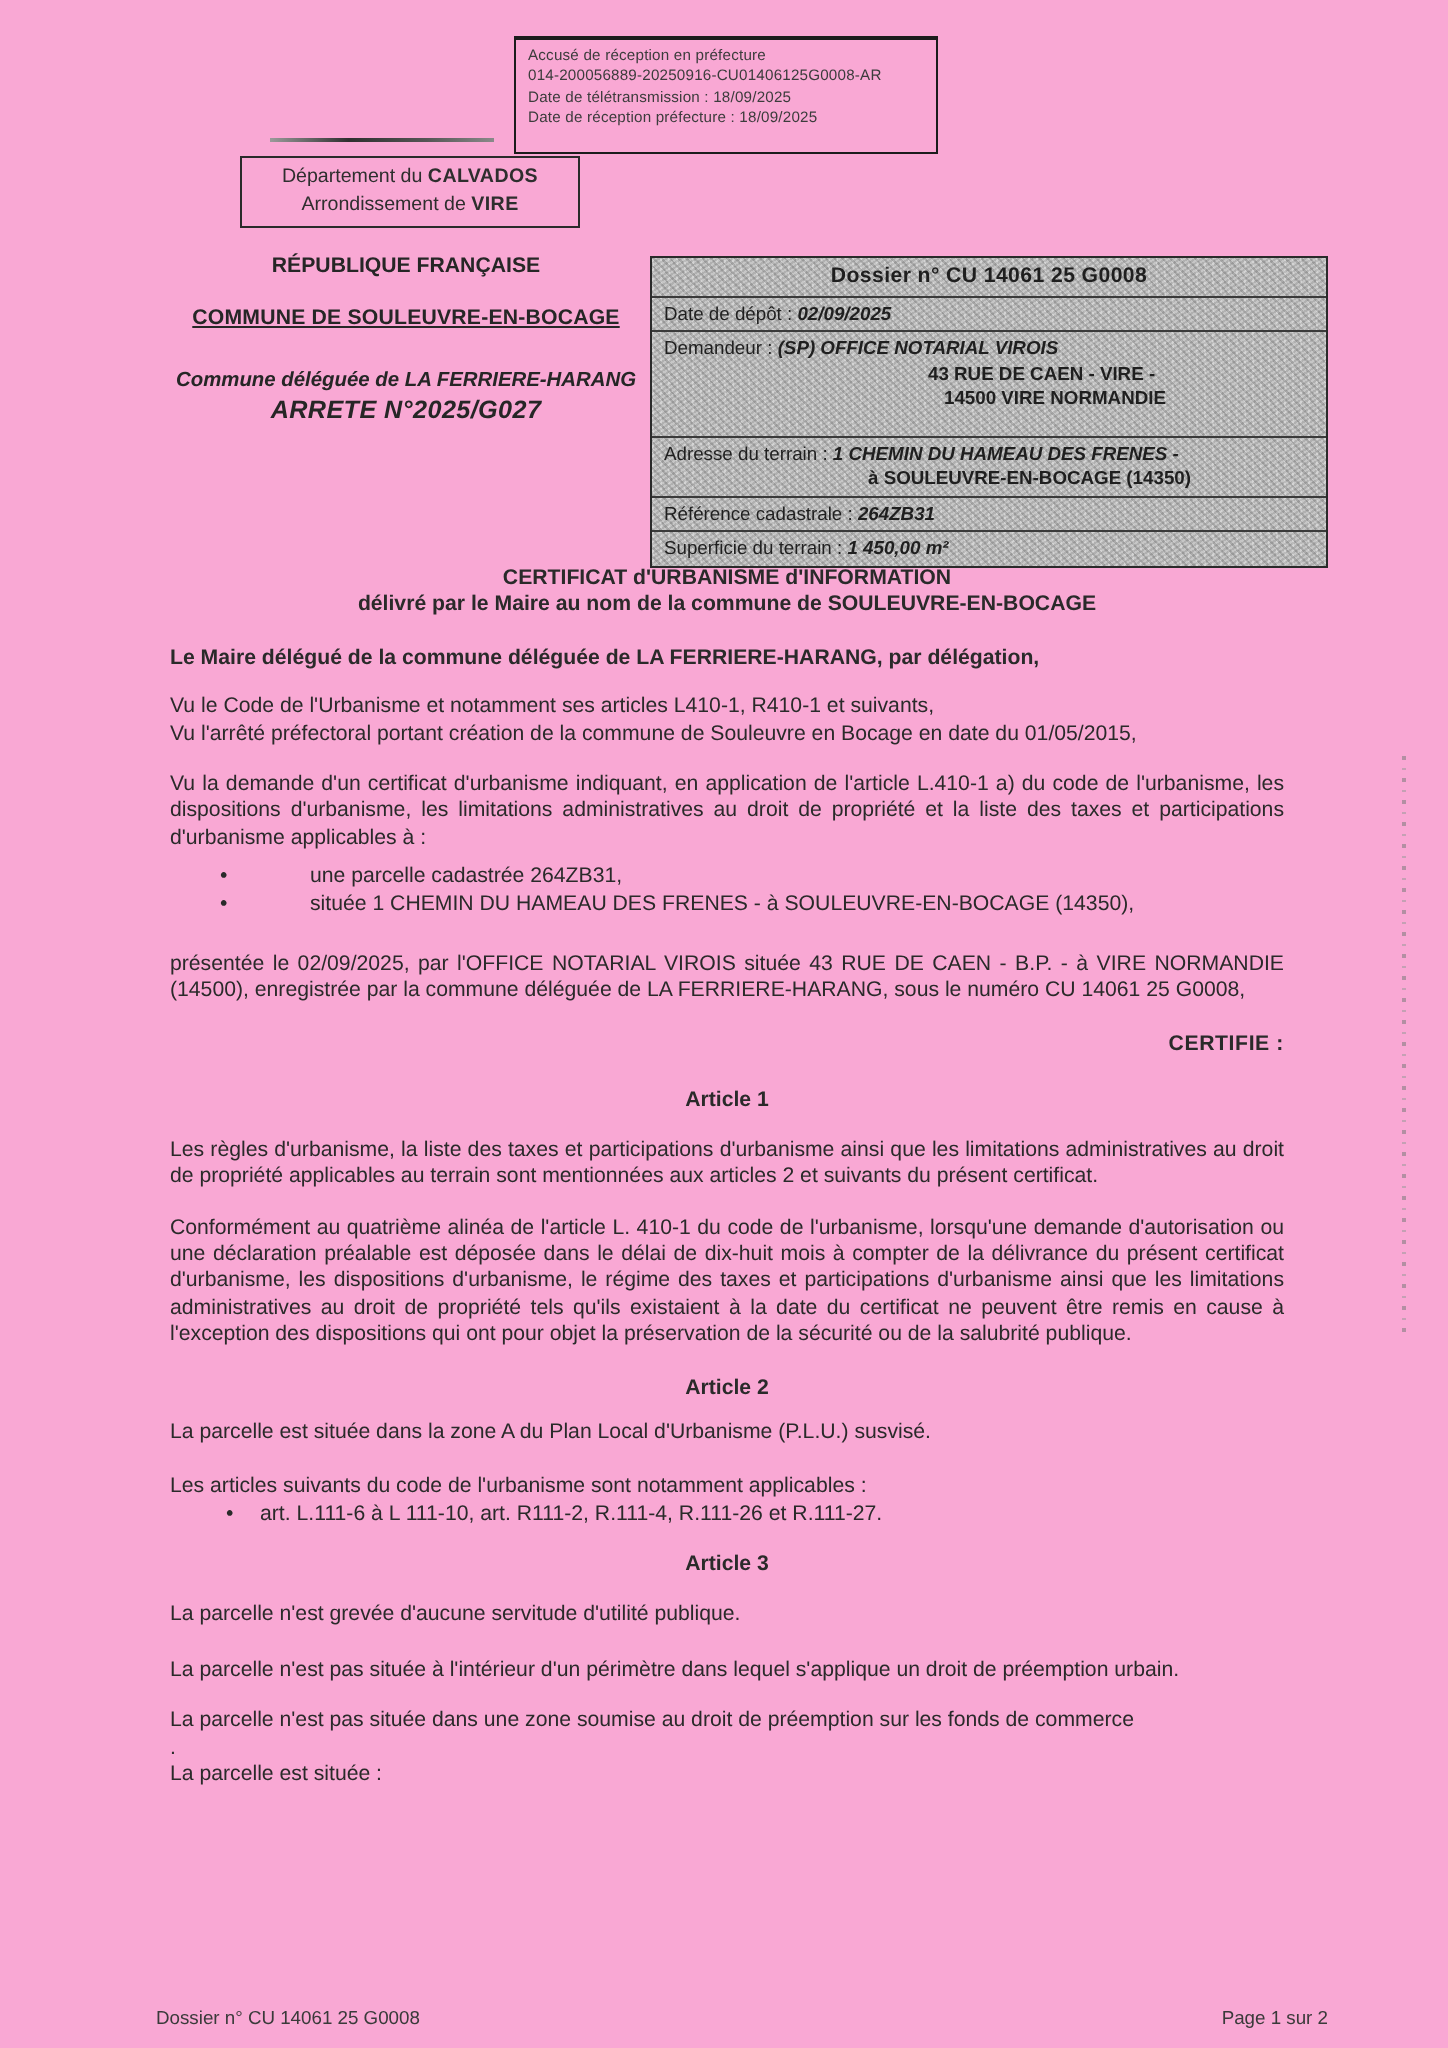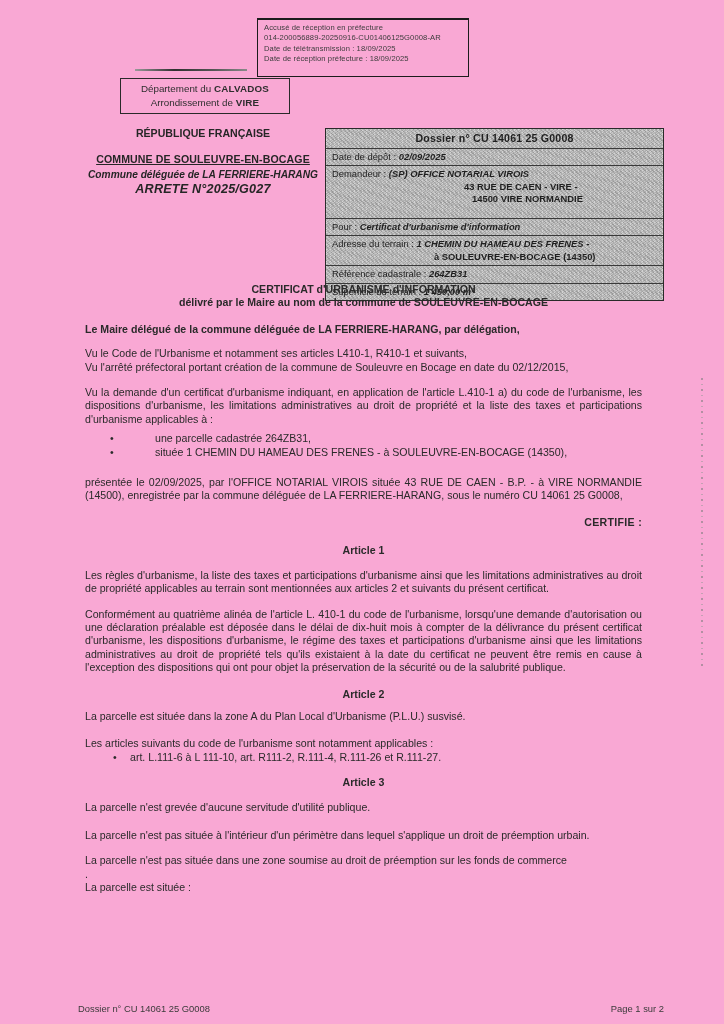--- a/index.html
+++ b/index.html
@@ -31,21 +31,21 @@
     display:flex;flex-direction:column;justify-content:center;
     text-align:center;font-size:9.8px;line-height:1.45;color:#2e2e2e;
   }
   .dept-box b{letter-spacing:.2px;}
   
   .left-head{
     position:absolute;left:60px;top:127px;width:286px;
     text-align:center;color:#262626;
   }
   .left-head .republic{font-size:10.6px;font-weight:bold;margin:0 0 14px 0;}
-  .left-head .commune{font-size:10.6px;font-weight:bold;text-decoration:underline;margin:0 0 4px 0;letter-spacing:.1px;}
+  .left-head .commune{font-size:10.6px;font-weight:bold;text-decoration:underline;margin:0 0 20px 0;letter-spacing:.1px;}
   .left-head .delegated{font-size:10.2px;font-weight:bold;font-style:italic;margin:0 0 2px 0;}
   .left-head .arrete{font-size:12.6px;font-weight:bold;font-style:italic;margin:0;letter-spacing:.2px;}
   
   .dossier-box{
     position:absolute;left:325px;top:128px;width:337px;
     border:1.5px solid #2a2a2a;
     background-color:#c6c6c6;
     background-image:
       repeating-linear-gradient(47deg, rgba(70,70,70,.22) 0 1px, rgba(255,255,255,0) 1px 3px),
       repeating-linear-gradient(-33deg, rgba(60,60,60,.16) 0 1px, rgba(255,255,255,0) 1px 2px),
@@ -126,37 +126,36 @@
   </div>
 
   <div class="dossier-box">
     <div class="row hdr">Dossier n° CU 14061 25 G0008</div>
     <div class="row"><span>Date de dépôt : </span><span class="val">02/09/2025</span></div>
     <div class="row demandeur">
       <div><span>Demandeur : </span><span class="val">(SP) OFFICE NOTARIAL VIROIS</span></div>
       <div class="ind1">43 RUE DE CAEN - VIRE -</div>
       <div class="ind2">14500 VIRE NORMANDIE</div>
     </div>
-    <div class="row"><span>Pour : </span><span class="val">Certificat d'urbanisme d'information</span></div>
     <div class="row">
       <div><span>Adresse du terrain : </span><span class="val">1 CHEMIN DU HAMEAU DES FRENES -</span></div>
       <div class="ind3">à SOULEUVRE-EN-BOCAGE (14350)</div>
     </div>
     <div class="row"><span>Référence cadastrale : </span><span class="val">264ZB31</span></div>
     <div class="row"><span>Superficie du terrain : </span><span class="val">1 450,00 m²</span></div>
   </div>
 
   <div class="body-flow">
     <p class="doc-title">CERTIFICAT d'URBANISME d'INFORMATION</p>
     <p class="doc-title" style="margin-top:0;">délivré par le Maire au nom de la commune de SOULEUVRE-EN-BOCAGE</p>
 
     <p class="p-maire">Le Maire délégué de la commune déléguée de LA FERRIERE-HARANG, par délégation,</p>
 
     <p class="p-vu12">Vu le Code de l'Urbanisme et notamment ses articles L410-1, R410-1 et suivants,</p>
-    <p>Vu l'arrêté préfectoral portant création de la commune de Souleuvre en Bocage en date du 02/12/2015,</p>
+    <p>Vu l'arrêté préfectoral portant création de la commune de Souleuvre en Bocage en date du 01/05/2015,</p>
 
 
     <p class="p-vu4">Vu la demande d'un certificat d'urbanisme indiquant, en application de l'article L.410-1 a) du code de l'urbanisme, les dispositions d'urbanisme, les limitations administratives au droit de propriété et la liste des taxes et participations d'urbanisme applicables à :</p>
 
     <ul class="bullets">
       <li>une parcelle cadastrée 264ZB31,</li>
       <li>située 1 CHEMIN DU HAMEAU DES FRENES -  à SOULEUVRE-EN-BOCAGE (14350),</li>
     </ul>
 
     <p class="p-presentee">présentée le 02/09/2025, par l'OFFICE NOTARIAL VIROIS située 43 RUE DE CAEN - B.P.  -  à VIRE NORMANDIE (14500), enregistrée par la commune déléguée de LA FERRIERE-HARANG, sous le numéro CU 14061 25 G0008,</p>

